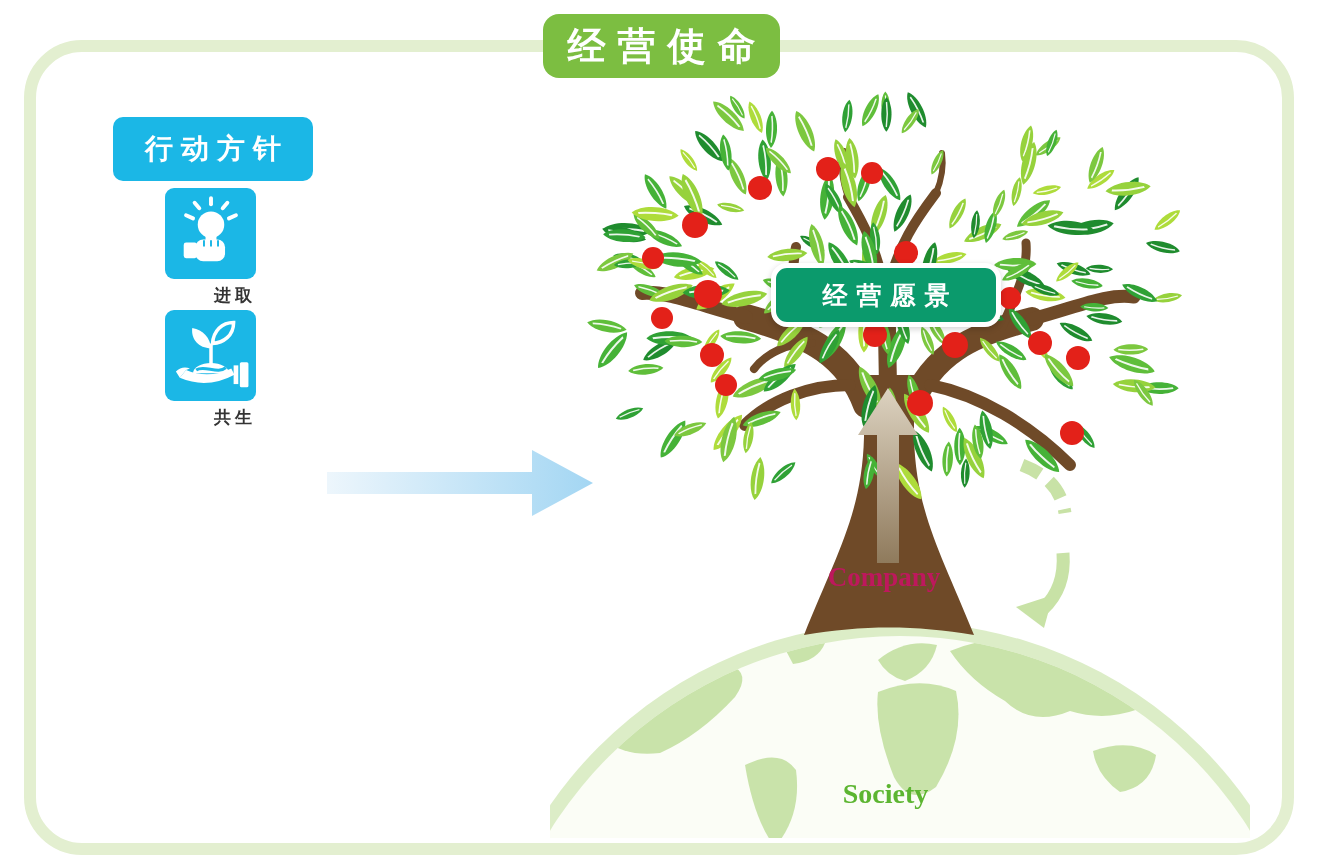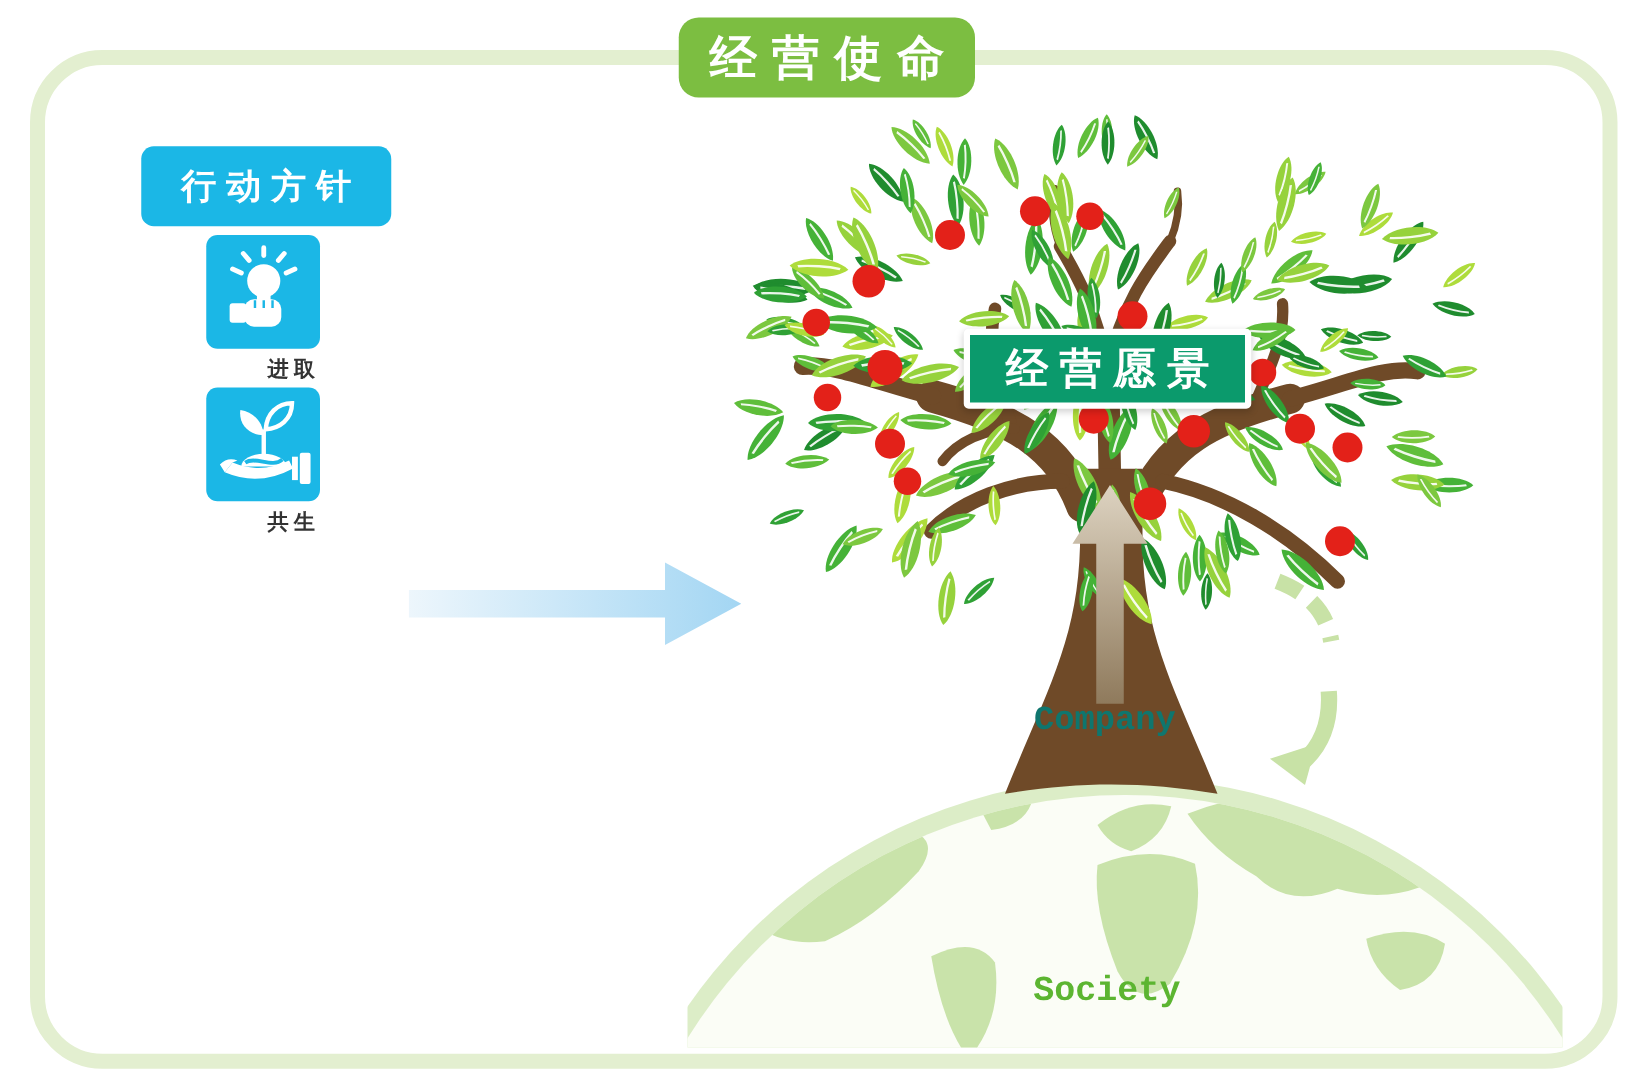--- a/index.html
+++ b/index.html
@@ -1,40 +1,40 @@
 <!DOCTYPE html>
 <html style="--frame: #E3EFD0; --mission-green: #7CBE41; --cyan: #1BB7E6; --vision-green: #0B9A6C; --label-dark: #333333; --eco-green: #5CB531; --arrow-blue: #A3D6F3; --arrow-blue-light: #EDF6FC; --trunk-brown: #6F4A28; --fruit-red: #E32119; --globe-rim: #DCEDC7; --globe-land: #C9E3AA; --sky-arrow: #C8E2A6; --trunk-arrow-light: #DDD3C1; --trunk-arrow-dark: #8F7A5C;"><head>
 <meta charset="utf-8">
 <style>
   html,body{margin:0;padding:0;background:#fff;}
   .stage{position:relative;width:1318px;height:862px;background:#fff;overflow:hidden;
-         font-family:Liberation Mono, monospace;}
+         font-family:Liberation Serif, serif;}
   .frame{position:absolute;left:24px;top:40px;width:1270px;height:815px;box-sizing:border-box;
          border:12px solid var(--frame,#E3EFD0);border-radius:58px;z-index:5;pointer-events:none;}
   .banner{position:absolute;display:flex;align-items:center;justify-content:center;
           color:#fff;font-weight:bold;z-index:6;}
   .mission{left:543px;top:14px;width:237px;height:64px;background:var(--mission-green,#7CBE41);
            border-radius:16px;font-size:38px;letter-spacing:12px;text-indent:12px;}
   .action{left:113px;top:117px;width:200px;height:64px;background:var(--cyan,#1BB7E6);
           border-radius:10px;font-size:28px;letter-spacing:8px;text-indent:8px;}
   .tiles{position:absolute;left:165px;top:188px;width:91px;z-index:4;}
   .tile-item{margin-bottom:7px;}
   .tile{width:91px;height:91px;background:var(--cyan,#1BB7E6);border-radius:9px;
         display:flex;align-items:center;justify-content:center;}
   .tile svg{width:78px;height:78px;display:block;}
   .tile-label{text-align:right;font-size:17px;font-weight:bold;color:var(--label-dark,#333);
               letter-spacing:4px;text-indent:4px;margin-top:5px;height:19px;}
   .flow-arrow{position:absolute;left:327px;top:448px;z-index:3;}
   #tree-svg{position:absolute;left:550px;top:85px;z-index:2;}
   .vision-sign{position:absolute;left:771px;top:263px;width:230px;height:64px;box-sizing:border-box;
-               background:var(--vision-green,#0B9A6C);border:5px solid #fff;border-radius:4px;
-               display:flex;align-items:center;justify-content:center;color:#fff;font-size:34px;
+               background:var(--vision-green,#0B9A6C);border:5px solid #fff;border-radius:16px;
+               display:flex;align-items:center;justify-content:center;color:#fff;font-size:25px;
                font-weight:bold;letter-spacing:9px;text-indent:9px;z-index:4;
                box-shadow:0 2px 6px rgba(0,0,0,.18);}
-  .company-label{position:absolute;left:789px;top:562px;width:190px;text-align:center;color:#0f766e;
+  .company-label{position:absolute;left:789px;top:562px;width:190px;text-align:center;color:#be185d;
                  font-size:27px;font-weight:bold;z-index:4;}
   .sustainability-label{position:absolute;left:993px;top:520px;width:175px;text-align:center;
                  color:var(--eco-green,#5CB531);font-size:24px;font-weight:bold;z-index:4;}
   .society-label{position:absolute;left:818px;top:778px;width:135px;text-align:center;
                  color:var(--eco-green,#5CB531);font-size:28px;font-weight:bold;z-index:4;}
   .s-flow-l{stop-color:var(--arrow-blue-light,#EDF6FC);}
   .s-flow-r{stop-color:var(--arrow-blue,#A3D6F3);}
   .s-tarr-t{stop-color:var(--trunk-arrow-light,#DDD3C1);}
   .s-tarr-b{stop-color:var(--trunk-arrow-dark,#8F7A5C);}
   .globe-rim{fill:var(--globe-rim,#DCEDC7);}

